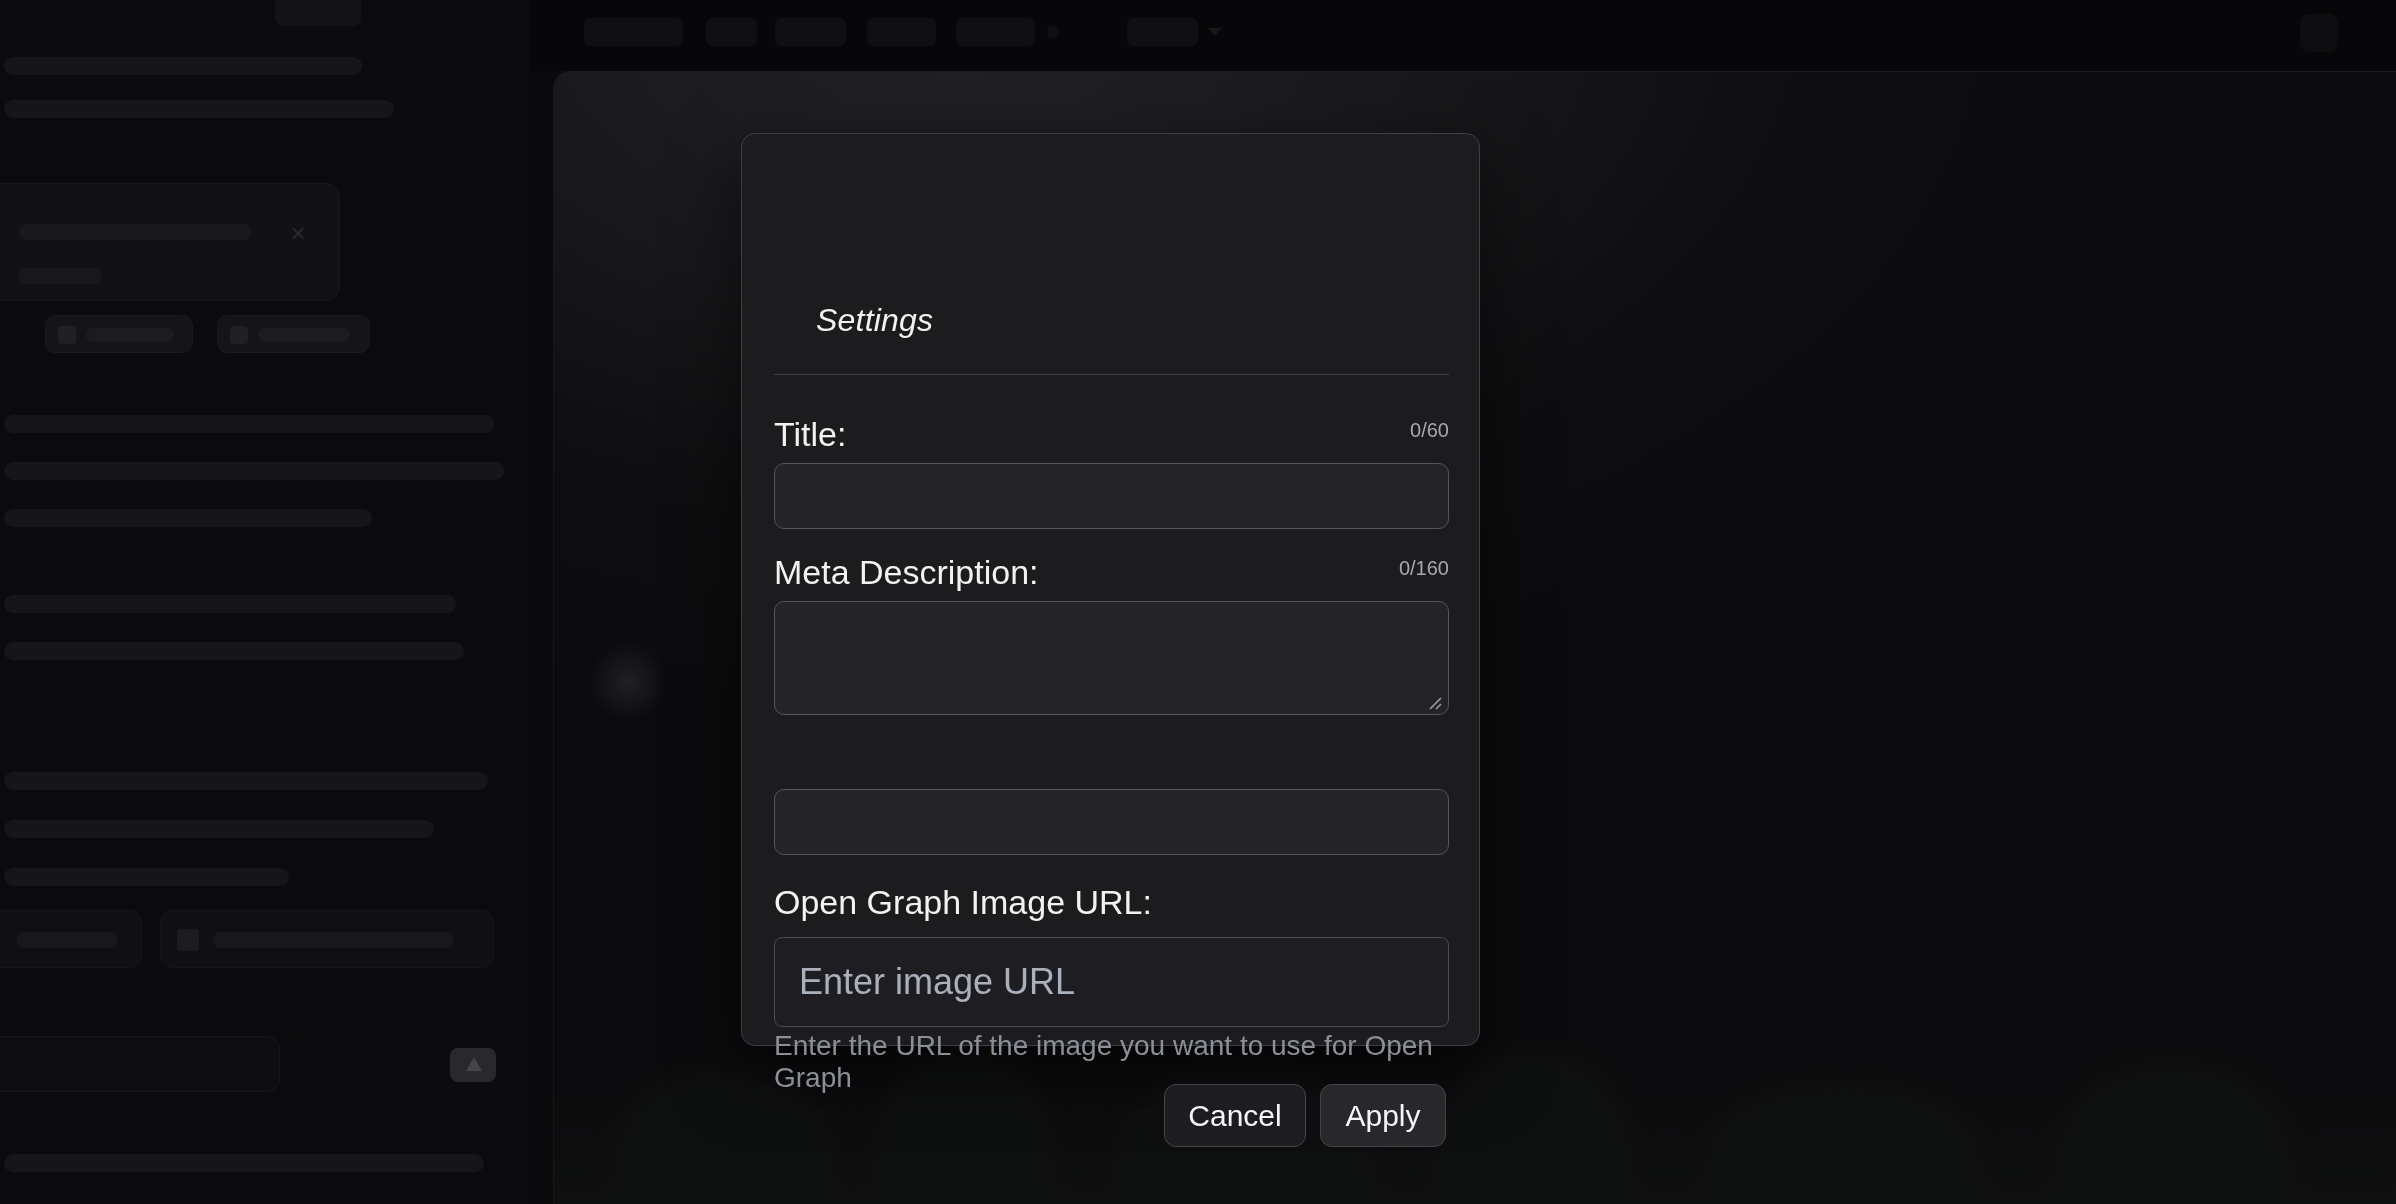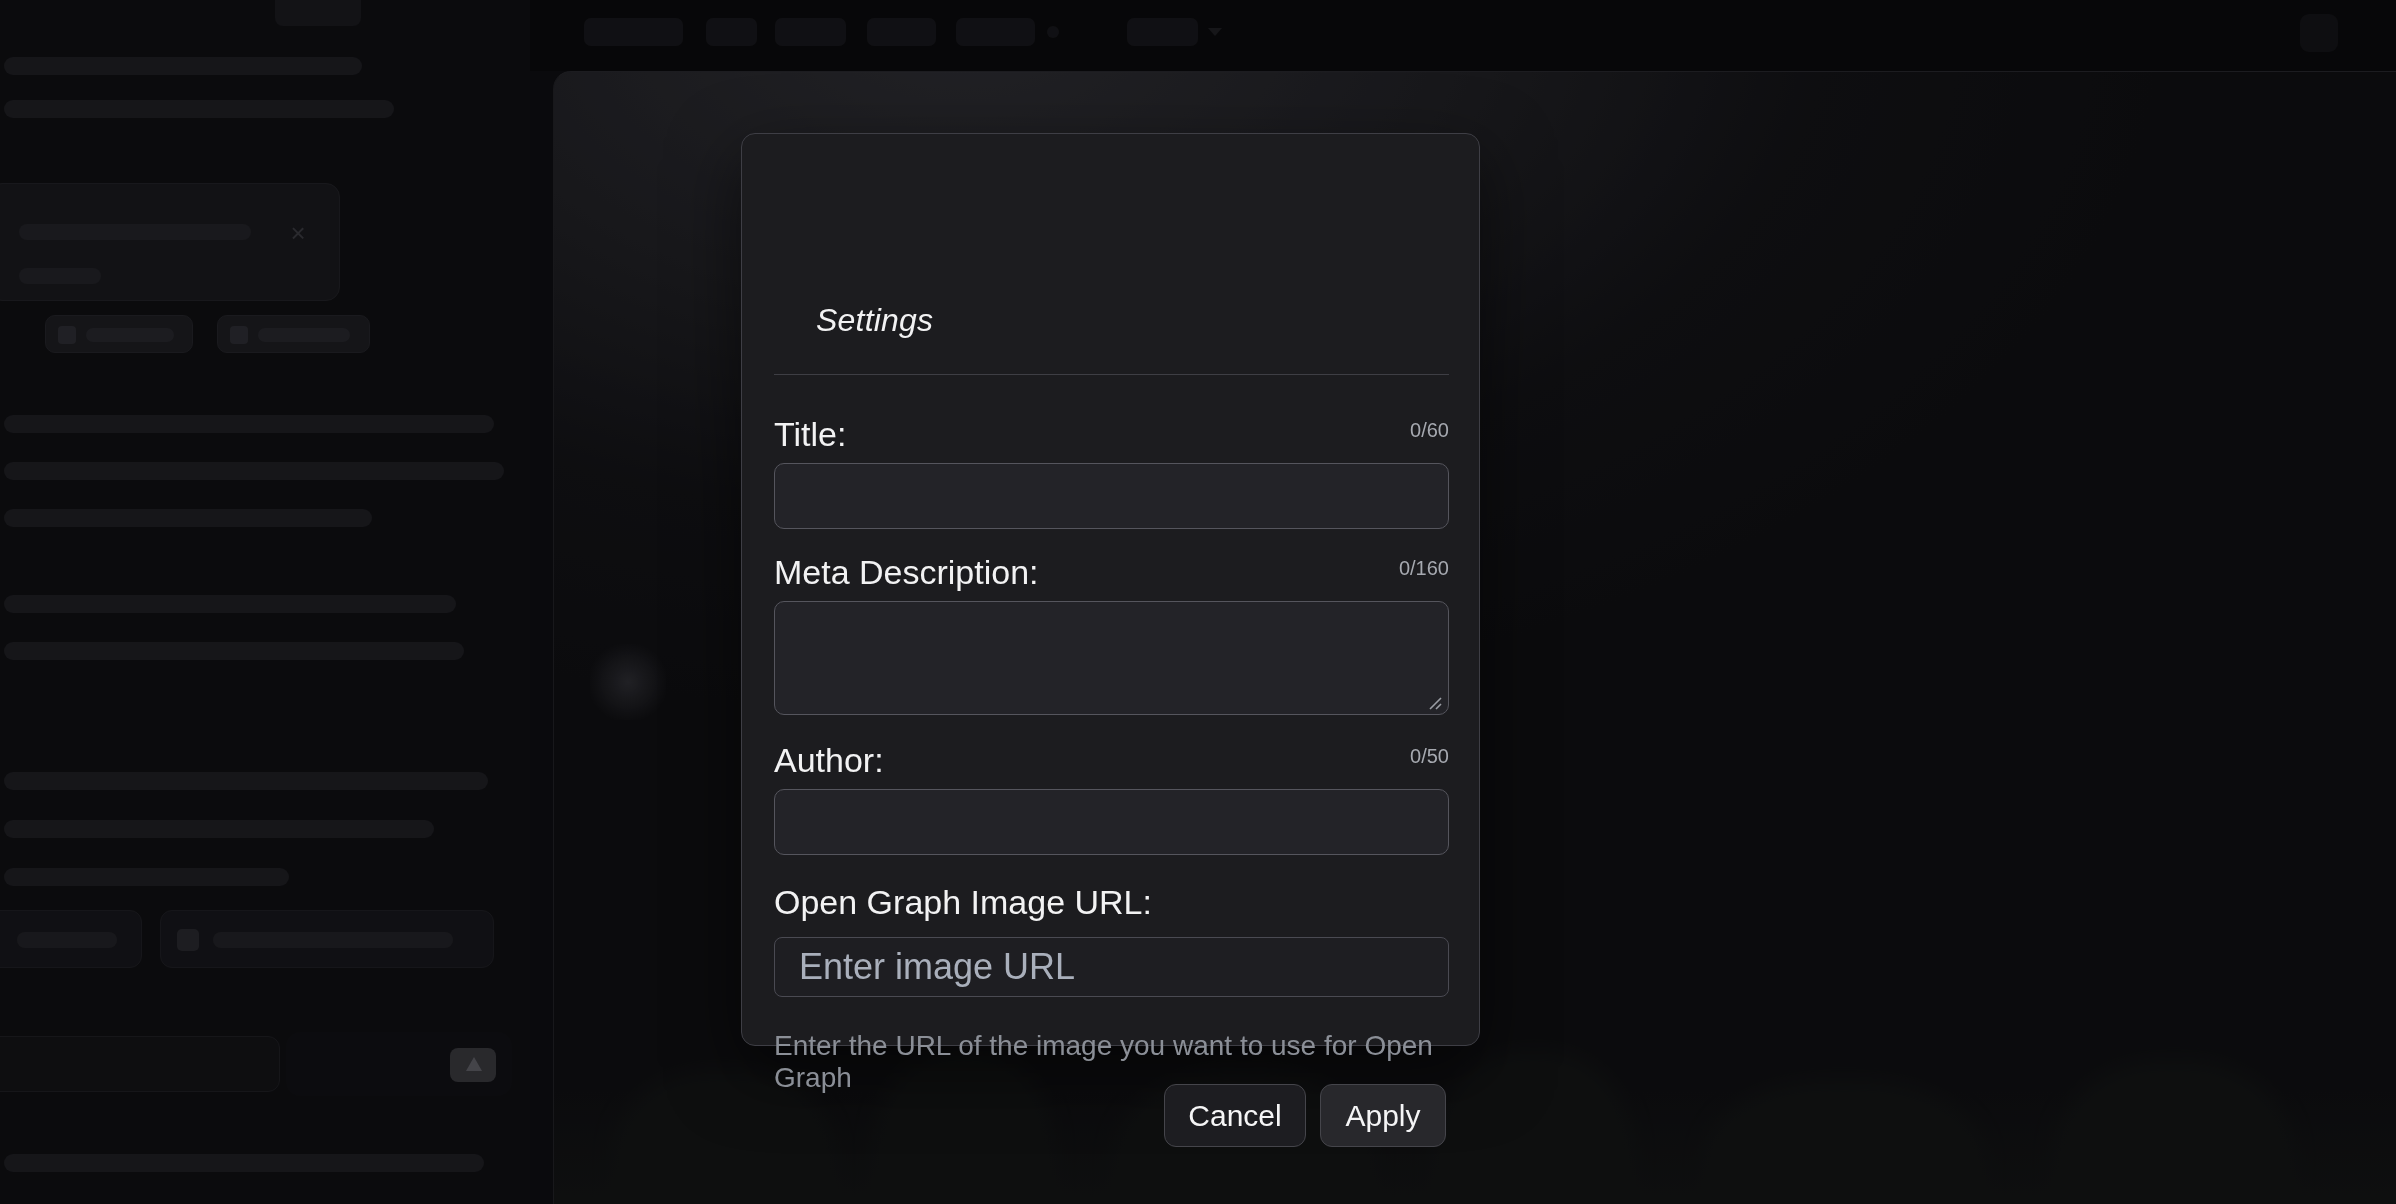--- a/index.html
+++ b/index.html
@@ -122,21 +122,21 @@
   .tarea {
     position:absolute; left:32px; top:467px; width:675px; height:114px;
     background:#232328; border:1px solid #55555d; border-radius:10px;
     color:#f2f2f3; font-size:32px; padding:14px 22px; resize:none;
     font-family:"Liberation Sans","DejaVu Sans",sans-serif; outline:none;
   }
   .resize-handle {
     position:absolute; left:684px; top:560px; width:18px; height:18px; z-index:2;
   }
   .url-input {
-    position:absolute; left:32px; top:803px; width:675px; height:60px;
+    position:absolute; left:32px; top:803px; width:675px; height:90px;
     background:#1e1e22; border:1px solid #4a4a52; border-radius:8px;
     color:#e8eaee; font-size:36px; padding:0 24px;
     font-family:"Liberation Sans","DejaVu Sans",sans-serif; outline:none;
   }
   .url-input::placeholder { color:#a9afbb; opacity:1; }
   .helper {
     position:absolute; left:32px; top:896px; width:675px;
     font-size:28px; color:#8b8f97;
   }
   .mbtn {
@@ -238,24 +238,20 @@
 
   <div class="frow" style="top:419px">
     <span class="flabel">Meta Description:</span>
     <span class="fcounter">0/160</span>
   </div>
   <textarea class="tarea" style=""></textarea>
   <svg class="resize-handle" viewBox="0 0 18 18">
     <path d="M4 15 L15 4 M10 15 L15 10" stroke="#9a9da4" stroke-width="1.6" fill="none"></path>
   </svg>
 
-  <div class="frow" style="top:607px">
-    <span class="flabel">Author:</span>
-    <span class="fcounter">0/50</span>
-  </div>
   <input class="tinput" style="top: 655px; height: 66px;" type="text" value="">
 
   <div class="frow" style="top:749px">
     <span class="flabel">Open Graph Image URL:</span>
   </div>
   <input class="url-input" type="text" placeholder="Enter image URL" style="">
   <div class="helper">Enter the URL of the image you want to use for Open Graph</div>
 
   <button class="mbtn cancel">Cancel</button>
   <button class="mbtn apply">Apply</button>

